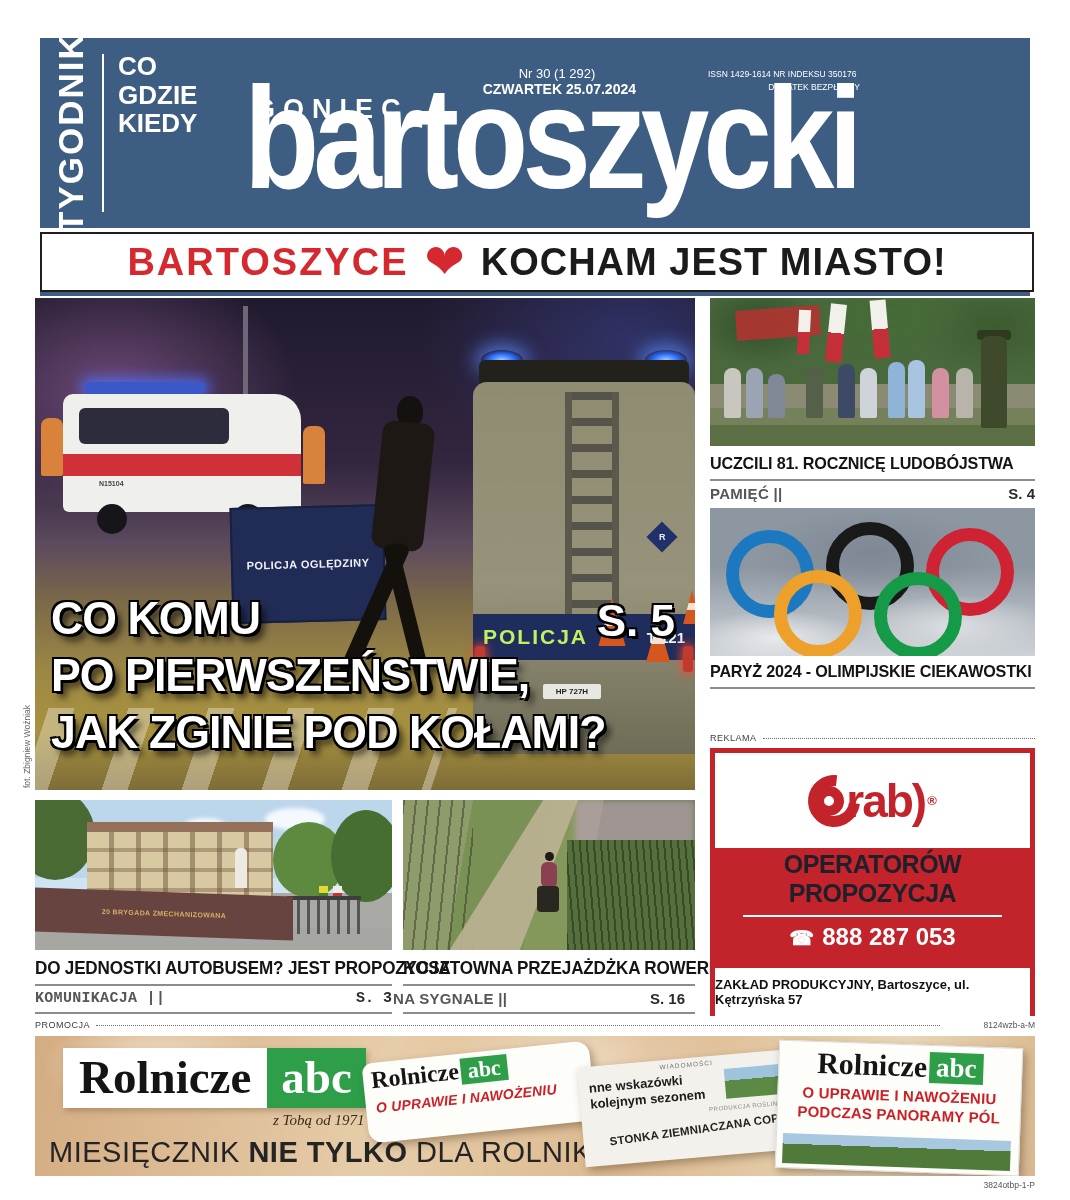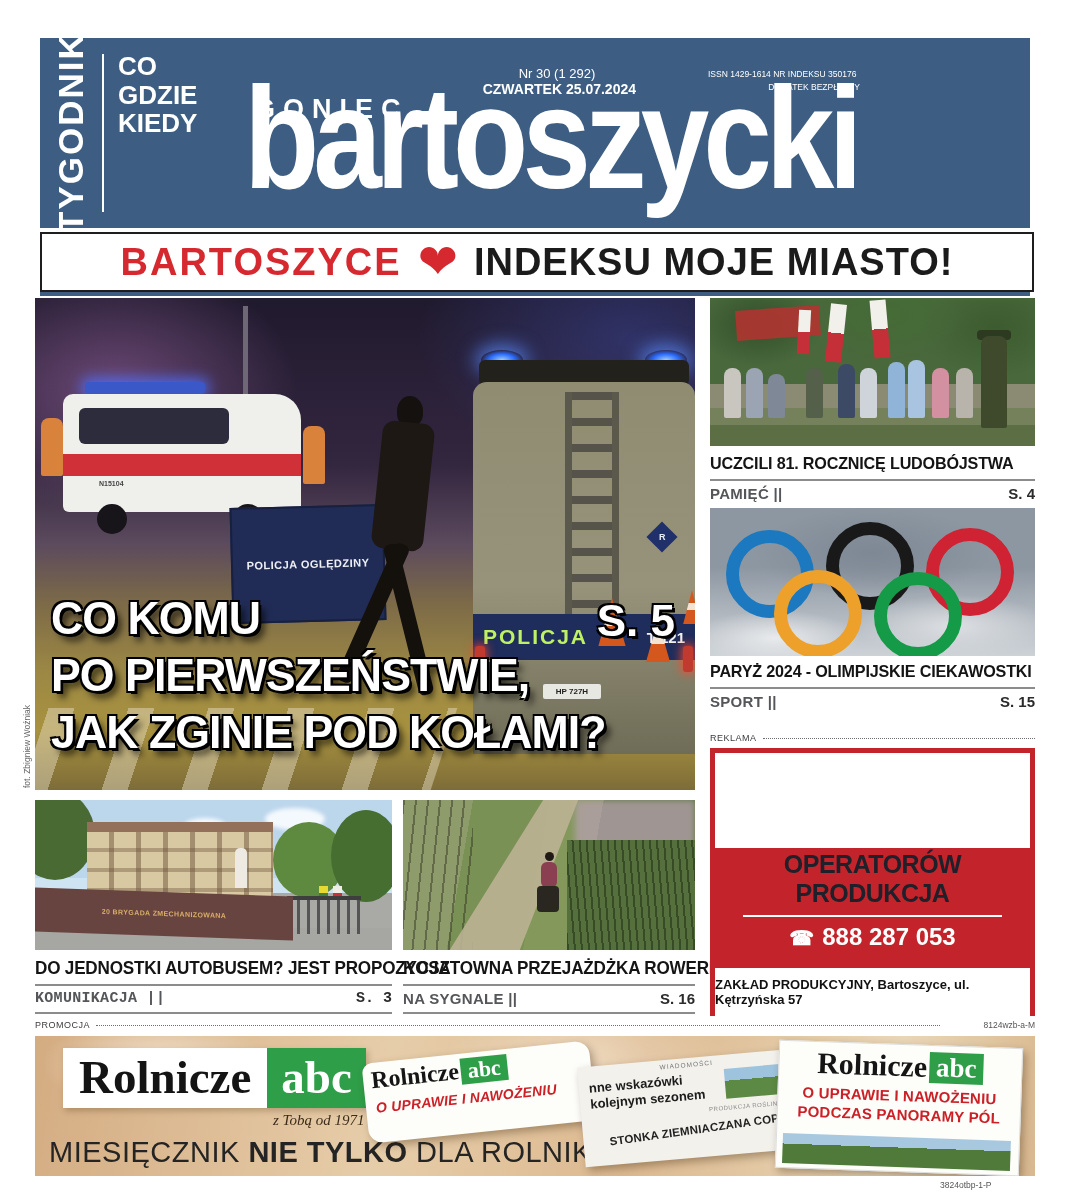--- a/index.html
+++ b/index.html
@@ -224,21 +224,21 @@
     </div>
     <div class="issn-block">
       <div>ISSN 1429-1614   NR INDEKSU 350176</div>
       <div class="issn-line2">DODATEK BEZPŁATNY</div>
     </div>
   </div>
 
   <div class="slogan">
     <span class="slogan-city">BARTOSZYCE</span>
     <span class="slogan-heart">❤</span>
-    <span class="slogan-text">INDEKSU MOJE MIASTO!</span>
+    <span class="slogan-text">KOCHAM JEST MIASTO!</span>
   </div>
   <div class="slogan-underline"></div>
 
   <div class="photo-credit">fot. Zbigniew Woźniak</div>
   <div class="lead-photo">
     <div class="lamp-pole"></div>
     <div class="crosswalk"></div>
 
     <div class="amb">
       <div class="amb-bar"></div>
@@ -323,21 +323,21 @@
   <div class="teaser-headline" style="left:35px;top:958px;">DO JEDNOSTKI AUTOBUSEM? JEST PROPOZYCJA</div>
   <div class="rule" style="left:35px;top:984px;width:357px;"></div>
   <div class="kicker-row" style="left:35px;top:990px;width:357px;font-family:Liberation Mono, monospace;">
     <span class="kicker">KOMUNIKACJA ||</span>
     <span class="kicker-page">S. 3</span>
   </div>
   <div class="rule" style="left:35px;top:1012px;width:357px;"></div>
 
   <div class="teaser-headline" style="left:403px;top:958px;">KOSZTOWNA PRZEJAŻDŻKA ROWEREM</div>
   <div class="rule" style="left:403px;top:984px;width:292px;"></div>
-  <div class="kicker-row" style="left:403px;top:990px;width:292px;text-align:right;">
+  <div class="kicker-row" style="left:393px;top:990px;width:292px;text-align:right;">
     <span class="kicker">NA SYGNALE ||</span>
     <span class="kicker-page">S. 16</span>
   </div>
   <div class="rule" style="left:403px;top:1012px;width:292px;"></div>
 
   <div class="photo ph-cer">
     <div class="cer-banner"></div>
     <div class="cer-flag" style="left:118px;top:6px;transform:rotate(6deg);"></div>
     <div class="cer-flag" style="left:162px;top:2px;transform:rotate(-5deg);"></div>
     <div class="cer-flag" style="left:88px;top:12px;width:12px;height:44px;transform:rotate(3deg);"></div>
@@ -363,33 +363,37 @@
 
   <div class="photo ph-oly">
     <div class="ring" style="left:16px;top:22px;border-color:#1c79c0;"></div>
     <div class="ring" style="left:116px;top:14px;border-color:#191919;"></div>
     <div class="ring" style="left:216px;top:20px;border-color:#cf2233;"></div>
     <div class="ring" style="left:64px;top:62px;border-color:#eda12b;"></div>
     <div class="ring" style="left:164px;top:64px;border-color:#159a47;"></div>
   </div>
   <div class="teaser-headline" style="left:710px;top:662px;font-size:17px;">PARYŻ 2024 - OLIMPIJSKIE CIEKAWOSTKI</div>
   <div class="rule" style="left:710px;top:687px;width:325px;"></div>
-  <div class="kicker-row" style="left:710px;top:693px;width:325px;">
-    <span class="kicker">SPORT ||</span>
-    <span class="kicker-page">S. 15</span>
-  </div>
 
   <div class="section-label-row" style="left:710px;top:733px;width:325px;">
     <span class="section-label">REKLAMA</span>
     <span class="dotline"></span>
   </div>
 
   <div class="corab-ad">
+    <div class="corab-logo-zone">
+      <div class="corab-logo">
+        <div class="corab-c"></div>
+        <div class="corab-o"></div>
+        <span class="corab-rest">rab)</span>
+        <span class="corab-reg">®</span>
+      </div>
+    </div>
     <div class="corab-red-zone">
-      <div class="corab-line2">OPERATORÓW PRODUKCJA</div>
+      <div class="corab-line2">OPERATORÓW PROPOZYCJA</div>
       <div class="corab-hr"></div>
       <div class="corab-phone">
         <span class="corab-phone-icon">☎</span><span>888 287 053</span>
       </div>
     </div>
     <div class="corab-address">ZAKŁAD PRODUKCYJNY, Bartoszyce, ul. Kętrzyńska 57</div>
   </div>
 
   <div class="section-label-row" style="left:35px;top:1020px;width:905px;">
     <span class="section-label">PROMOCJA</span>
@@ -433,15 +437,15 @@
         <span class="mock-rol">Rolnicze</span>
         <span class="mock-abc">abc</span>
       </div>
       <div class="mock-c-headline">
         <div>O UPRAWIE I NAWOŻENIU</div>
         <div>PODCZAS PANORAMY PÓL</div>
       </div>
       <div class="mock-c-photo"></div>
     </div>
   </div>
-  <div class="ad-code" style="left:940px;top:1180px;width:95px;">3824otbp-1-P</div>
+  <div class="ad-code" style="left:940px;top:1180px;width:95px;text-align:right;">3824otbp-1-P</div>
 
 </div>
 
 </body></html>

